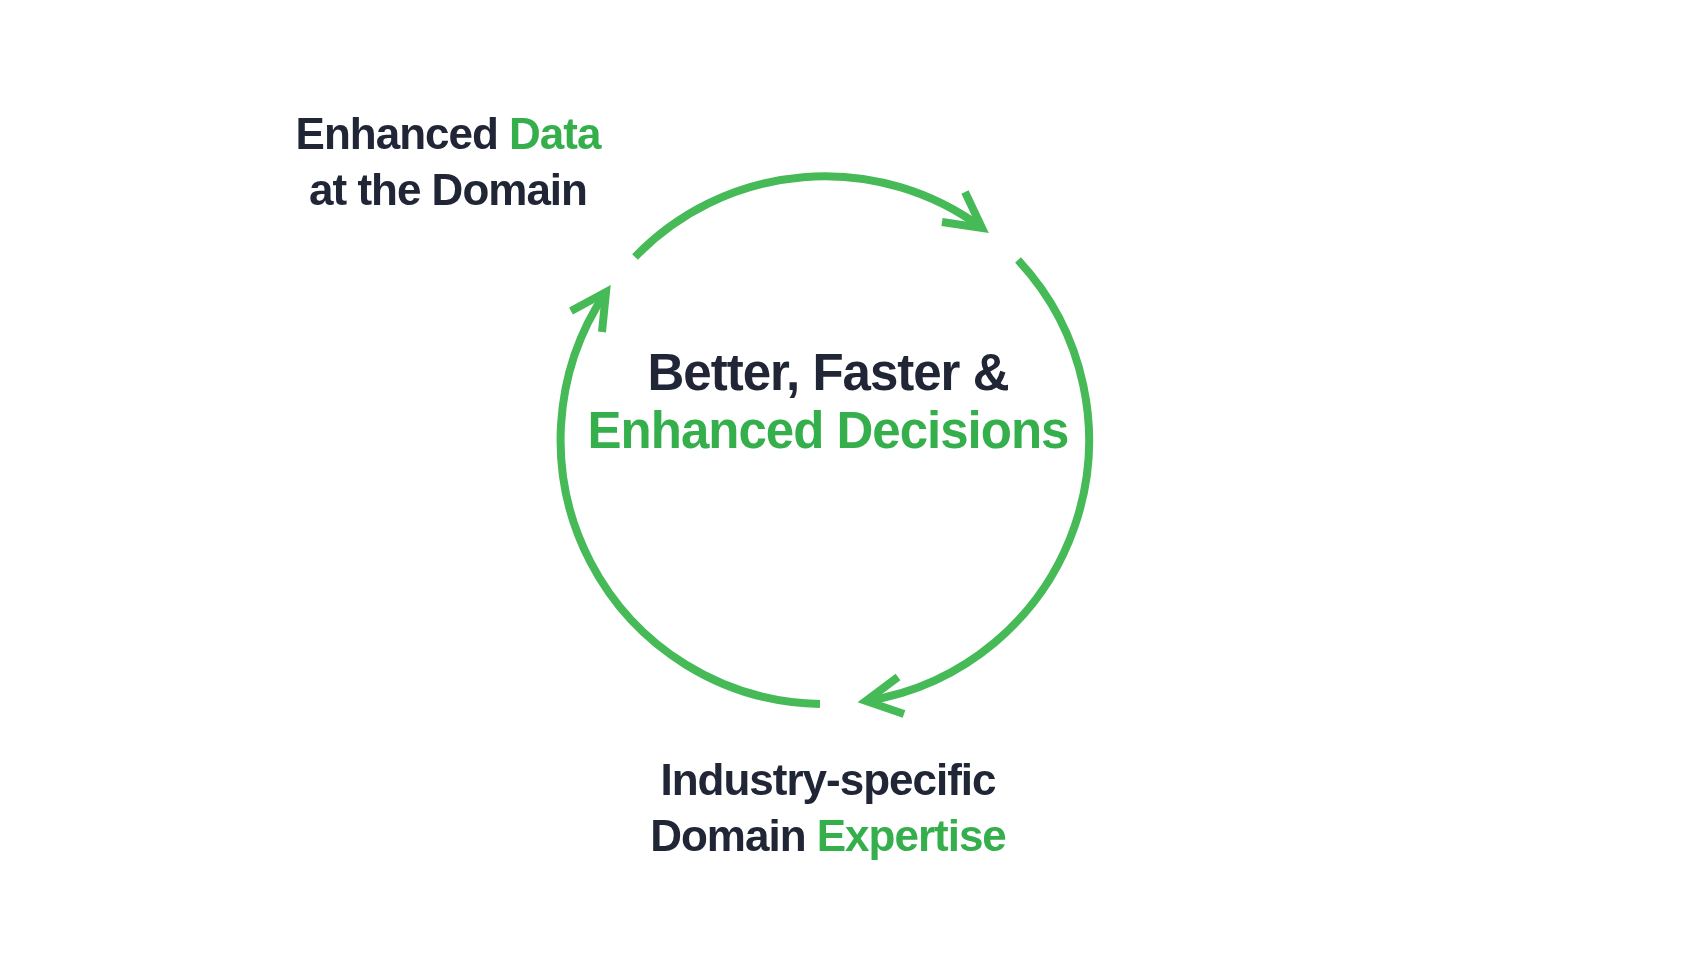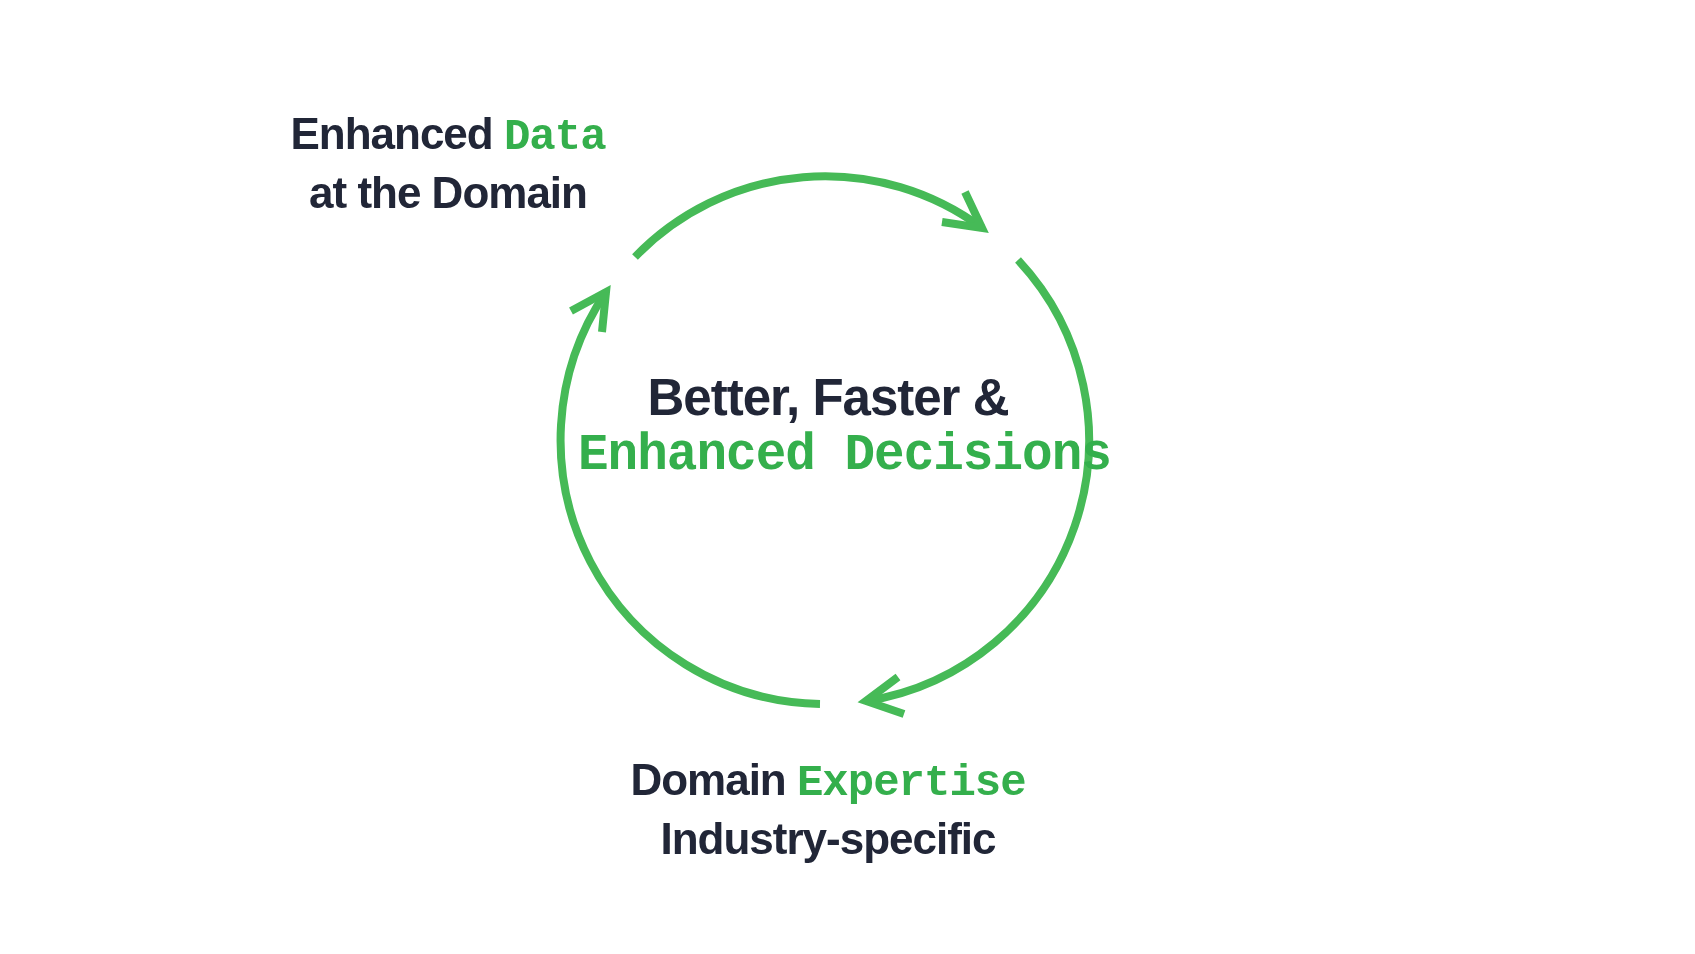--- a/index.html
+++ b/index.html
@@ -37,22 +37,22 @@
   }
   .label-tl { left: 248px;  top: 106px; }
   .label-tr { left: 1053px; top: 106px; }
   .label-bottom { left: 628px; top: 752px; }
   .label-center {
     left: 578px; top: 344px;
     width: 500px;
     font-size: 51px;
     line-height: 58px;
   }
-  .dark  { color: #212637; margin-top: 25px; }
-  .green { color: #34af4c; font-family: Liberation Mono, monospace; }
+  .dark  { color: #212637; }
+  .green { color: #34af4c; }
 </style>
 </head>
 <body>
 
 <div class="canvas">
 
   <svg class="cycle-svg" viewBox="0 0 1695 954" aria-hidden="true">
 
     <path d="M 820 704 A 264 264 0 0 1 606 292"></path>
     <polyline points="571,311 606,292 602,332"></polyline>
@@ -64,22 +64,22 @@
     <polyline points="904,714 866,701 898,677"></polyline>
   </svg>
 
   <div class="label label-corner label-tl">
     <div class="line"><span class="dark">Enhanced </span><span class="green">Data</span></div>
     <div class="line"><span class="dark">at the Domain</span></div>
   </div>
 
 
   <div class="label label-corner label-bottom">
+    <div class="line"><span class="dark">Industry-specific</span></div>
     <div class="line"><span class="dark">Domain </span><span class="green">Expertise</span></div>
-    <div class="line"><span class="dark">Industry-specific</span></div>
   </div>
 
   <div class="label label-center">
     <div class="line dark">Better, Faster &amp;</div>
     <div class="line green">Enhanced Decisions</div>
   </div>
 
 </div>
 
 </body></html>

